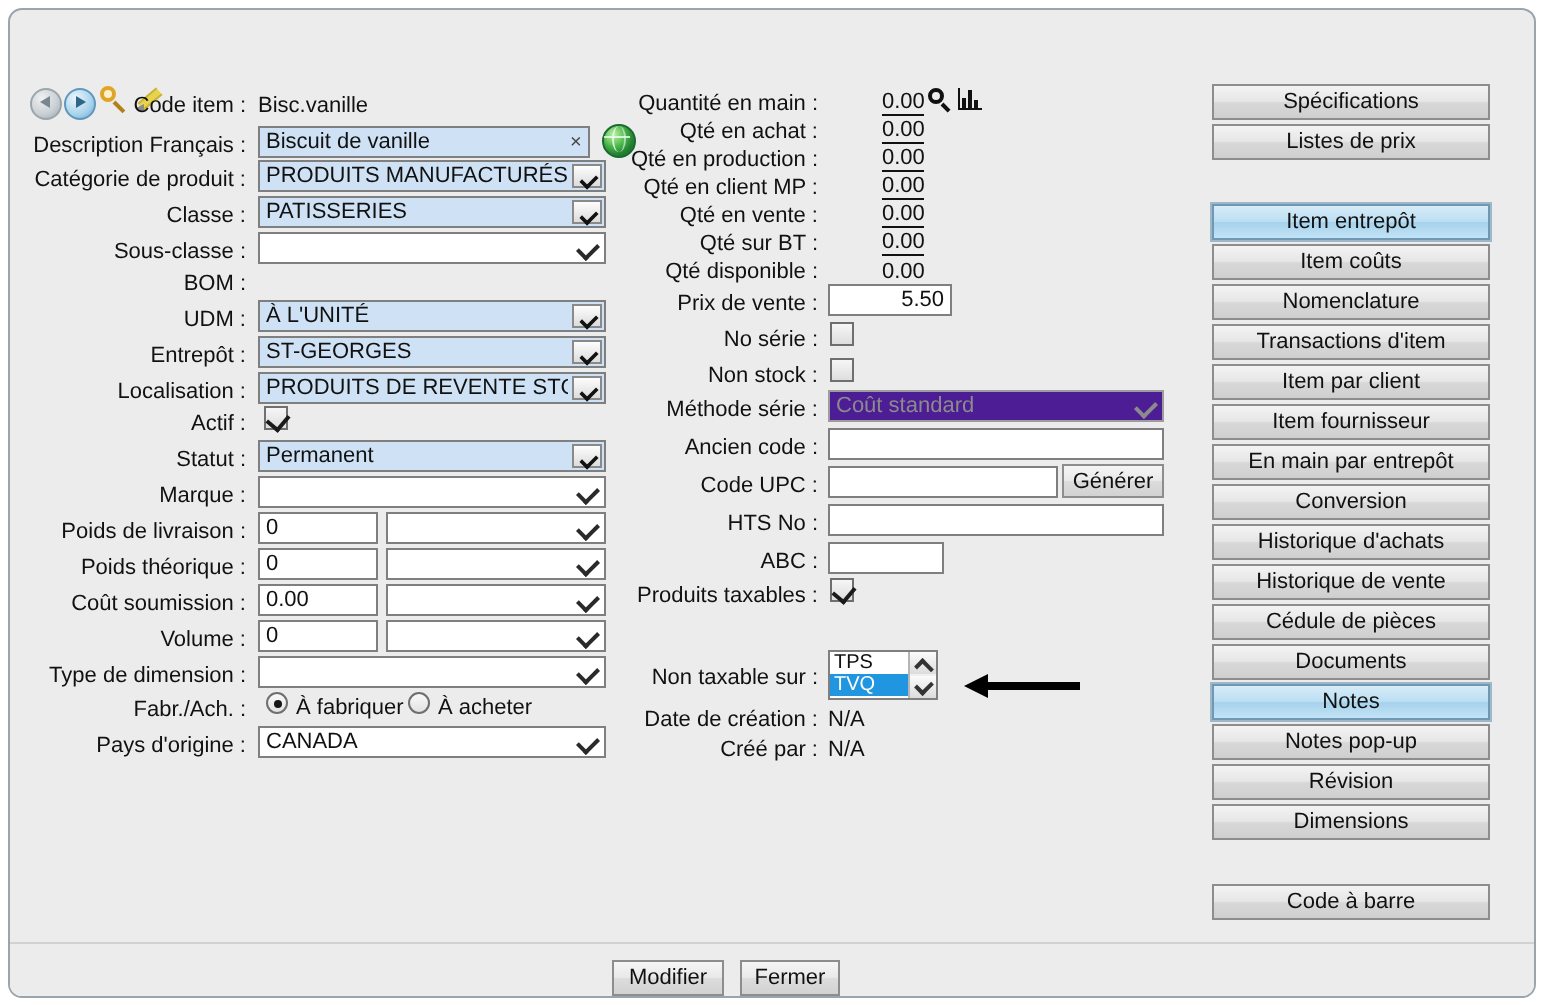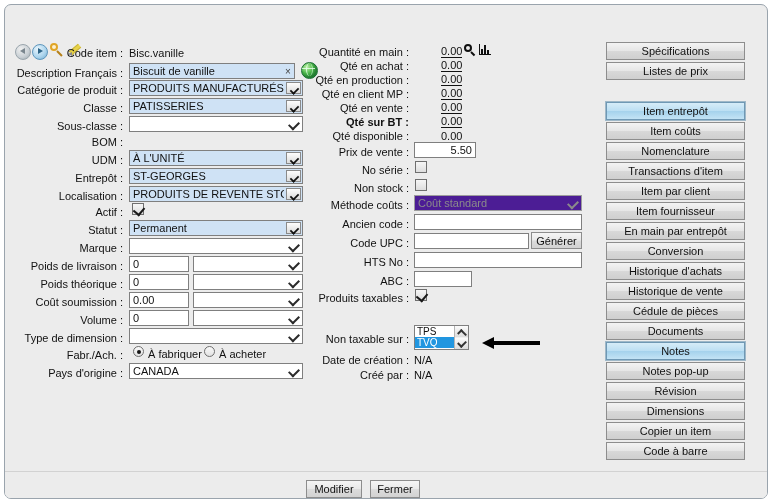--- a/index.html
+++ b/index.html
@@ -395,36 +395,36 @@
 
     <div class="lbl" style="left:300px;top:42px;width:104px;">Qté en production :</div>
     <div class="qlink" style="left:436px;top:42px;">0.00</div>
 
     <div class="lbl" style="left:300px;top:56px;width:104px;">Qté en client MP :</div>
     <div class="qlink" style="left:436px;top:56px;">0.00</div>
 
     <div class="lbl" style="left:300px;top:70px;width:104px;">Qté en vente :</div>
     <div class="qlink" style="left:436px;top:70px;">0.00</div>
 
-    <div class="lbl" style="left:300px;top:84px;width:104px;font-weight:bold;">Qté sur BT :</div>
+    <div class="lbl" style="left:300px;top:84px;width:104px;">Qté sur BT :</div>
     <div class="qlink" style="left:436px;top:84px;">0.00</div>
 
     <div class="lbl" style="left:300px;top:98px;width:104px;">Qté disponible :</div>
     <div class="val" style="left:436px;top:98px;">0.00</div>
 
     <div class="lbl" style="left:300px;top:114px;width:104px;">Prix de vente :</div>
     <div class="txt" style="left:409px;top:111px;width:62px;text-align:right;">5.50</div>
 
     <div class="lbl" style="left:300px;top:132px;width:104px;">No série :</div>
     <div class="cbx" style="left:410px;top:130px;"></div>
 
     <div class="lbl" style="left:300px;top:150px;width:104px;">Non stock :</div>
     <div class="cbx" style="left:410px;top:148px;"></div>
 
-    <div class="lbl" style="left:300px;top:167px;width:104px;">Méthode coûts :</div>
+    <div class="lbl" style="left:300px;top:167px;width:104px;">Méthode série :</div>
     <div class="sel disabled" style="left:409px;top:164px;width:168px;">
       <div class="seltext">Coût standard</div>
       <div class="chev" style="border-color:#8b8b8b;"></div>
     </div>
 
     <div class="lbl" style="left:300px;top:186px;width:104px;">Ancien code :</div>
     <div class="txt" style="left:409px;top:183px;width:168px;"></div>
 
     <div class="lbl" style="left:300px;top:205px;width:104px;">Code UPC :</div>
     <div class="txt" style="left:409px;top:202px;width:115px;"></div>
@@ -470,21 +470,20 @@
     <div class="sidebtn" style="top:191px;">En main par entrepôt</div>
     <div class="sidebtn" style="top:211px;">Conversion</div>
     <div class="sidebtn" style="top:231px;">Historique d'achats</div>
     <div class="sidebtn" style="top:251px;">Historique de vente</div>
     <div class="sidebtn" style="top:271px;">Cédule de pièces</div>
     <div class="sidebtn" style="top:291px;">Documents</div>
     <div class="sidebtn active" style="top:311px;">Notes</div>
     <div class="sidebtn" style="top:331px;">Notes pop-up</div>
     <div class="sidebtn" style="top:351px;">Révision</div>
     <div class="sidebtn" style="top:371px;">Dimensions</div>
-    <div class="sidebtn" style="top:391px;">Copier un item</div>
     <div class="sidebtn" style="top:411px;">Code à barre</div>
 
     <div class="bottombar"></div>
     <div class="btm" style="left:301px;top:449px;width:56px;">Modifier</div>
     <div class="btm" style="left:365px;top:449px;width:50px;">Fermer</div>
 
   </div>
 </div>
 
 </body></html>

